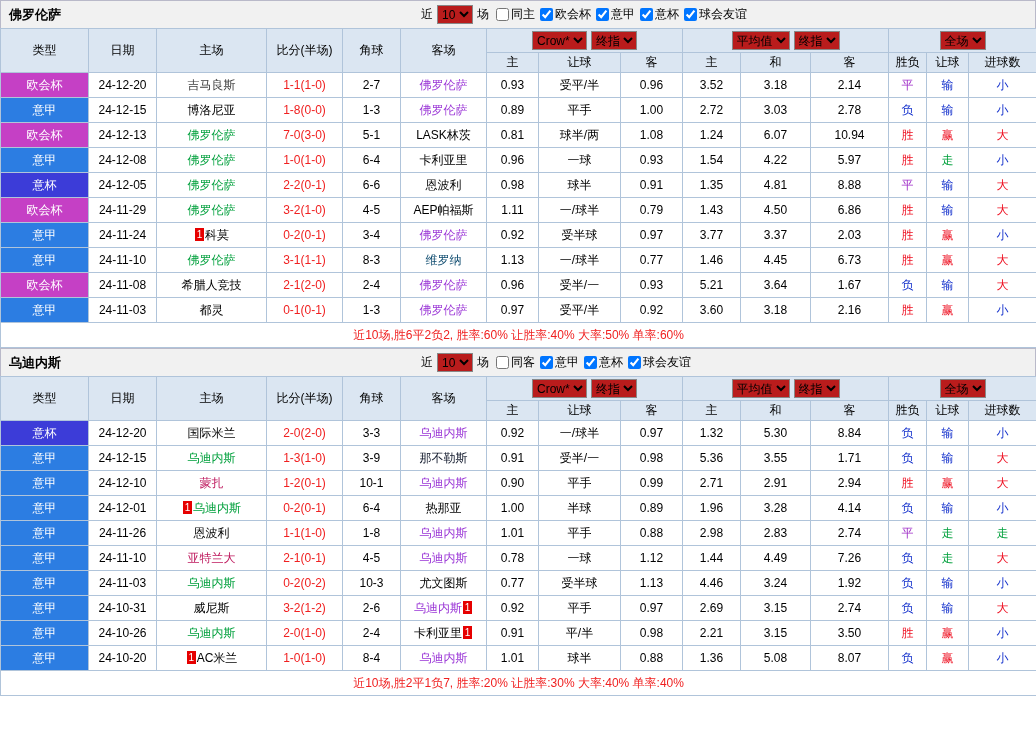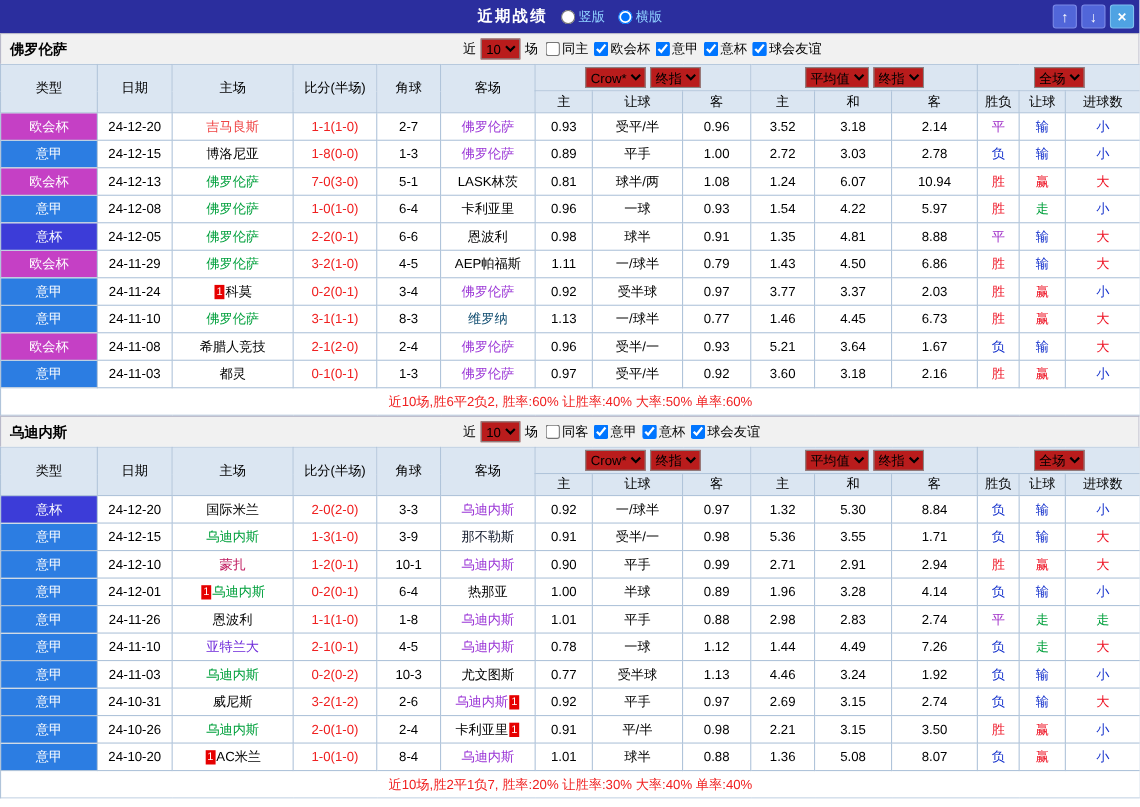--- a/index.html
+++ b/index.html
@@ -34,38 +34,20 @@
   .grid .type { color:#fff; }
   .score { color:#f02020; }
   .summary { color:#f02020; height:24px; }
   .hsel { height:19px; font-size:12px; border:1px solid #888; background:#b91c1c; margin:0 2px; vertical-align:middle; }
   .redcard { display:inline-block; background:#e60000; color:#fff; font-size:10px; line-height:13px; min-width:9px; height:13px; padding:0 1px; margin:0 1px; vertical-align:1px; }
 </style>
 </head>
 <body>
 
 <div class="app">
-  <div class="topbar" style="background: rgb(43, 46, 158);">
-    <div class="topbar-center">
-      <span class="title">近期战绩</span>
-      <label class="radio-label">
-        <input type="radio" name="layout" style="">
-        <span>竖版</span>
-      </label>
-      <label class="radio-label">
-        <input type="radio" name="layout" checked="" style="">
-        <span>横版</span>
-      </label>
-    </div>
-    <div class="btns">
-      <button class="sq-btn up-btn">↑</button>
-      <button class="sq-btn down-btn">↓</button>
-      <button class="sq-btn close-btn">×</button>
-    </div>
-  </div>
   <div id="sections">
       <div class="section">
         <div class="team-row">
           <span class="team-name">佛罗伦萨</span>
           <span class="filters">
             <span>近</span>
             <select class="hsel"><option>10</option></select>
             <span>场</span>
             <label class="cb">
               <input type="checkbox" style="">
@@ -128,21 +110,21 @@
               <td>客</td>
               <td>胜负</td>
               <td>让球</td>
               <td>进球数</td>
             </tr>
           </thead>
           <tbody>
             <tr>
               <td class="type" style="background:#c540c5">欧会杯</td>
               <td>24-12-20</td>
-              <td><span style="color:#ef4444">吉马良斯</span></td>
+              <td><span style="color:#404040">吉马良斯</span></td>
               <td class="score">1-1(1-0)</td>
               <td>2-7</td>
               <td><span style="color:#9a35d6">佛罗伦萨</span></td>
               <td>0.93</td>
               <td>受平/半</td>
               <td>0.96</td>
               <td>3.52</td>
               <td>3.18</td>
               <td>2.14</td>
               <td style="color:#a030c8">平</td>
@@ -459,21 +441,21 @@
               <td>2.98</td>
               <td>2.83</td>
               <td>2.74</td>
               <td style="color:#a030c8">平</td>
               <td style="color:#00a03c">走</td>
               <td style="color:#00a03c">走</td>
             </tr>
             <tr>
               <td class="type" style="background:#2c7de2">意甲</td>
               <td>24-11-10</td>
-              <td><span style="color:#6d28d9">亚特兰大</span></td>
+              <td><span style="color:#be185d">亚特兰大</span></td>
               <td class="score">2-1(0-1)</td>
               <td>4-5</td>
               <td><span style="color:#9a35d6">乌迪内斯</span></td>
               <td>0.78</td>
               <td>一球</td>
               <td>1.12</td>
               <td>1.44</td>
               <td>4.49</td>
               <td>7.26</td>
               <td style="color:#1330cc">负</td>

